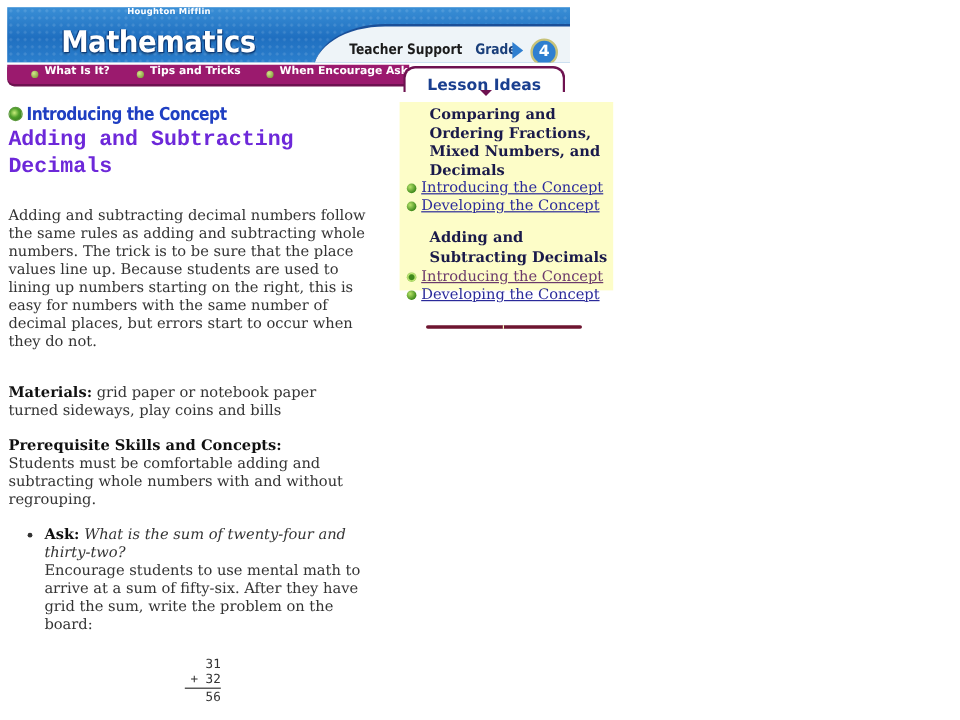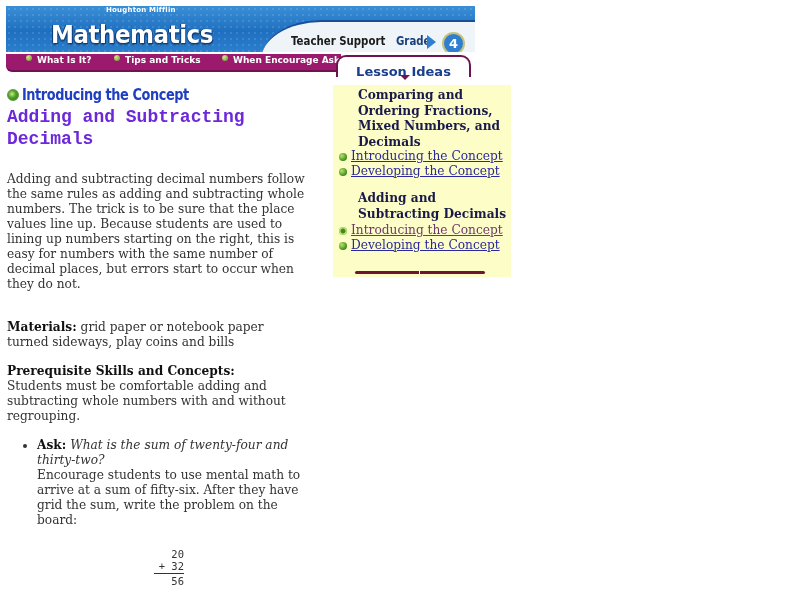--- a/index.html
+++ b/index.html
@@ -18,21 +18,21 @@
     text-shadow: 1px 1px 0 #0d3c7c, -1px 0 0 #0d3c7c, 0 2px 2px rgba(0,0,0,0.4); transform:scaleX(0.92); transform-origin:left; }
   .teacher-support { position:absolute; left:285px; top:28px; font-family:"DejaVu Sans", sans-serif; font-weight:bold; font-size:12px; color:#1b1b1b; transform:scaleX(0.85); transform-origin:left; }
   .grade-label { position:absolute; left:390px; top:28px; font-family:"DejaVu Sans", sans-serif; font-weight:bold; font-size:12px; color:#1a3f7a; transform:scaleX(0.85); transform-origin:left; }
   .grade-arrow { position:absolute; left:421px; top:29px; width:0; height:0; border-top:7px solid transparent; border-bottom:7px solid transparent; border-left:9px solid #2f7fd0; }
   .grade-badge { position:absolute; left:436px; top:26px; width:19px; height:19px; border-radius:50%; background:#2f7fd0; border:2px solid #c7c27a;
     color:#fff; font-family:"DejaVu Sans", sans-serif; font-weight:bold; font-size:13px; text-align:center; line-height:19px; }
 
   
   .navbar { position:absolute; left:6px; top:54px; width:335px; height:16px; background:#9b1a6e;
     border-bottom-left-radius:6px; box-shadow: 0 2px 0 #6e1250; }
-  .nav-item { position:absolute; top:1px; font-family:"DejaVu Sans", sans-serif; font-weight:bold; font-size:9px; color:#fff; display:flex; align-items:flex-start; white-space:nowrap; }
+  .nav-item { position:absolute; top:1px; font-family:"DejaVu Sans", sans-serif; font-weight:bold; font-size:9px; color:#fff; display:flex; align-items:flex-end; white-space:nowrap; }
   .nav-dot { width:6px; height:6px; border-radius:50%; background:radial-gradient(circle at 35% 35%,#d4e88a,#6e8a2a); margin-right:5px; }
 
   .lesson-tab { position:absolute; left:336px; top:55px; width:135px; height:22px; background:#fff; border:2px solid #6e1250; border-bottom:none;
     border-top-left-radius:10px; border-top-right-radius:10px; box-sizing:border-box; }
   .lesson-tab span { display:block; text-align:center; font-family:"DejaVu Sans", sans-serif; font-weight:bold; font-size:13px; color:#1a3f8f; margin-top:7px; }
   .lesson-tab .notch { position:absolute; left:62px; top:18px; width:0; height:0; border-left:5px solid transparent; border-right:5px solid transparent; border-top:5px solid #6e1250; }
 
   
   .main { position:absolute; left:7px; top:86px; width:300px; }
   .intro-head { display:flex; align-items:center; height:18px; }
@@ -44,21 +44,21 @@
   .materials { margin-top:28px; }
   .prereq { margin-top:14px; }
   b { color:#111; }
   ul.asks { margin:14px 0 0 0; padding-left:30px; list-style:disc; }
   ul.asks li { font-size:12.2px; line-height:15px; color:#333; }
   ul.asks li + li { margin-top:22px; }
   .math { font-family:"DejaVu Sans Mono", monospace; font-size:10.5px; line-height:12px; color:#333; margin:20px 0 0 117px; width:30px; text-align:right; }
   .math .rule { border-top:1px solid #333; margin:1px 0; width:30px; }
 
   
-  .sidebar { position:absolute; left:333px; top:85px; width:178px; height:192px; background:#fdfdc8; }
+  .sidebar { position:absolute; left:333px; top:85px; width:178px; height:157px; background:#fdfdc8; }
   .sb-title { position:absolute; left:25px; font-weight:bold; font-size:12.2px; line-height:15.5px; color:#1a1a4a; }
   .sb-link { position:absolute; left:6px; display:flex; align-items:center; font-size:12.2px; line-height:15px; white-space:nowrap; }
   .sb-link a { color:#2a2a9a; text-decoration:underline; }
   .sb-link.visited a { color:#6b3a6b; }
   .sb-dot { width:8px; height:8px; border-radius:50%; background:radial-gradient(circle at 35% 35%,#b7e36a,#3f8a1c 70%); margin-right:4px; }
   .sb-dot.ring { background:radial-gradient(circle at 50% 50%,#3f8a1c 0 2px,#c8ec7a 3px,#3f8a1c 100%); }
   .sb-rule { position:absolute; left:22px; top:186px; width:130px; height:3px; background:#6e1530; border-radius:2px; }
   .sb-rule::after { content:""; position:absolute; left:64px; top:0; width:1px; height:3px; background:#fdfdc8; }
 </style>
 </head>
@@ -105,21 +105,21 @@
   <p class="materials"><b>Materials:</b><span> grid paper or notebook paper turned sideways, play coins and bills</span></p>
 
   <p class="prereq"><b>Prerequisite Skills and Concepts:</b><br><span>Students must be comfortable adding and subtracting whole numbers with and without regrouping.</span></p>
 
   <ul class="asks">
     <li>
       <b>Ask:</b>
       <i>What is the sum of twenty-four and thirty-two?</i><br>
       <span>Encourage students to use mental math to arrive at a sum of fifty-six. After they have grid the sum, write the problem on the board:</span>
       <div class="math">
-        <div>20</div>
+        <div>31</div>
         <div>+ 32</div>
         <div class="rule"></div>
         <div>56</div>
       </div>
     </li>
     <li>
       <b>Ask:</b>
       <i>What is the sum of two and four</i>
     </li>
   </ul>

